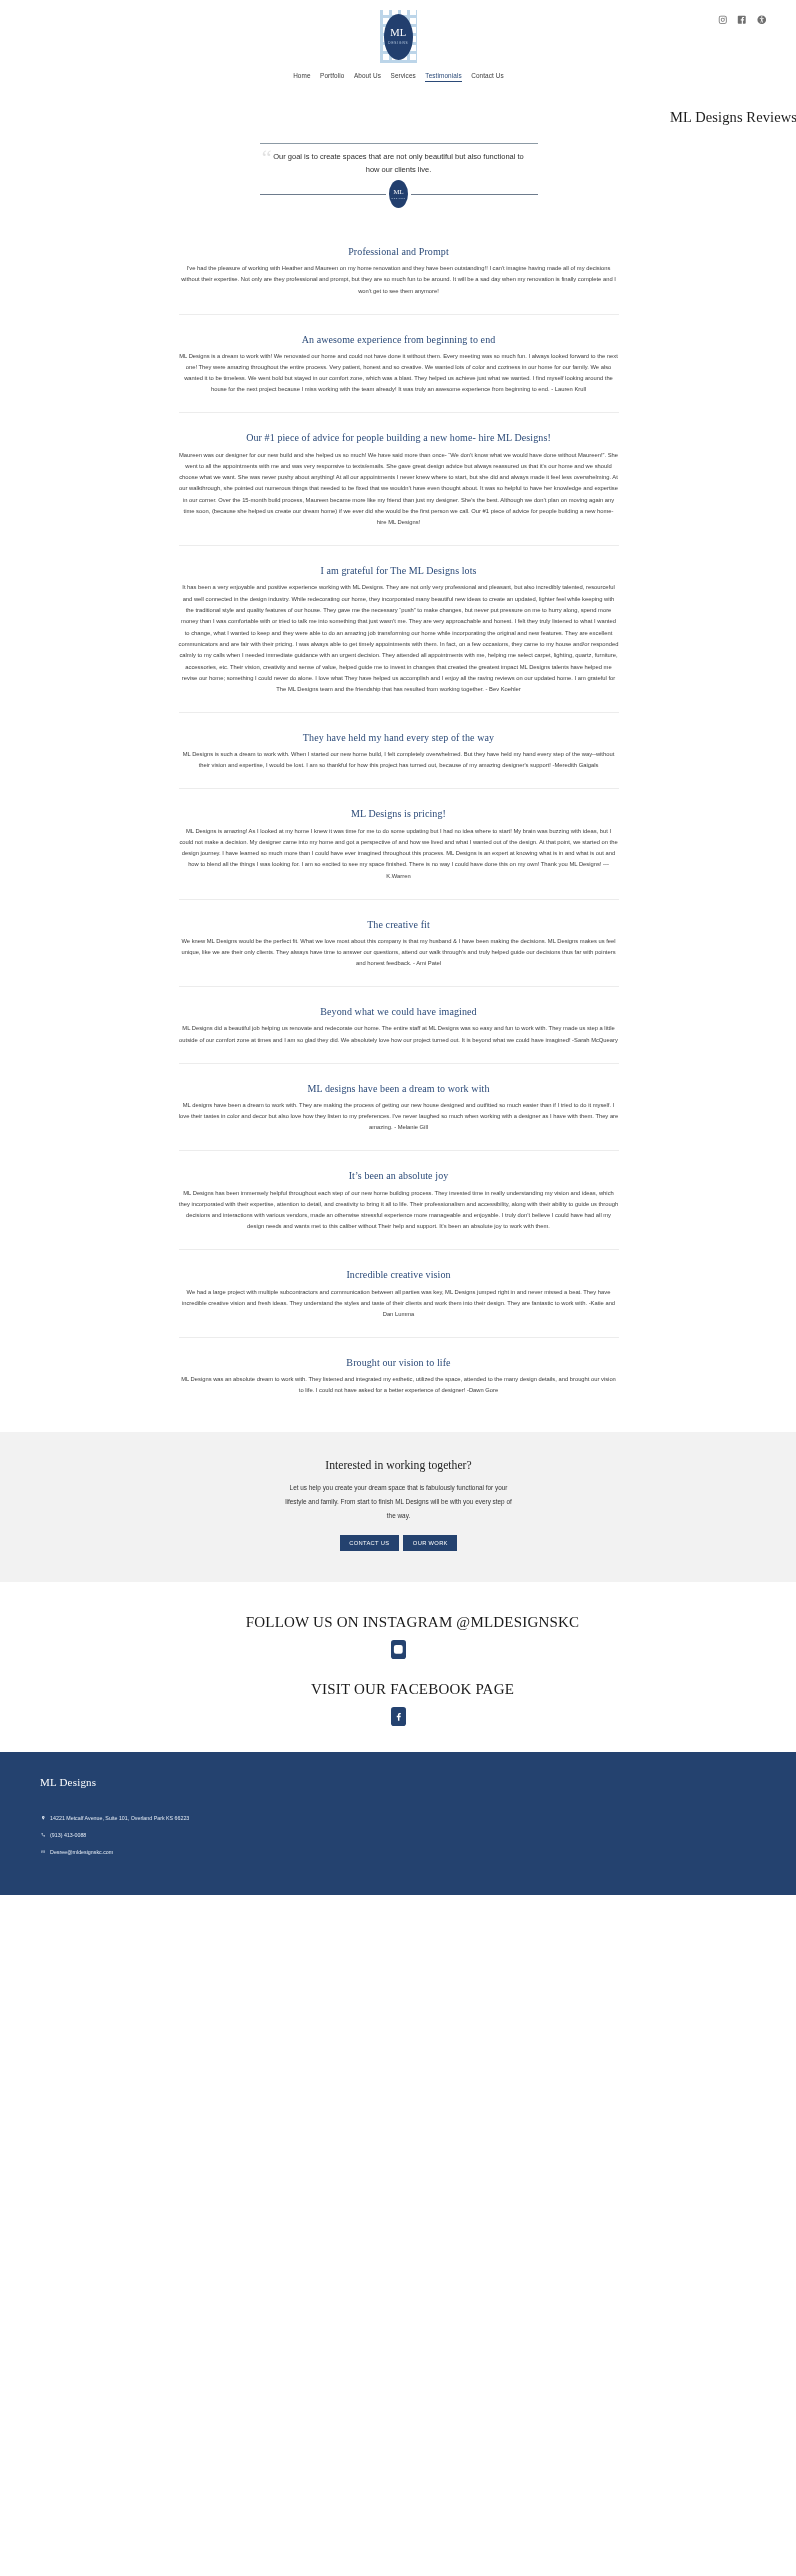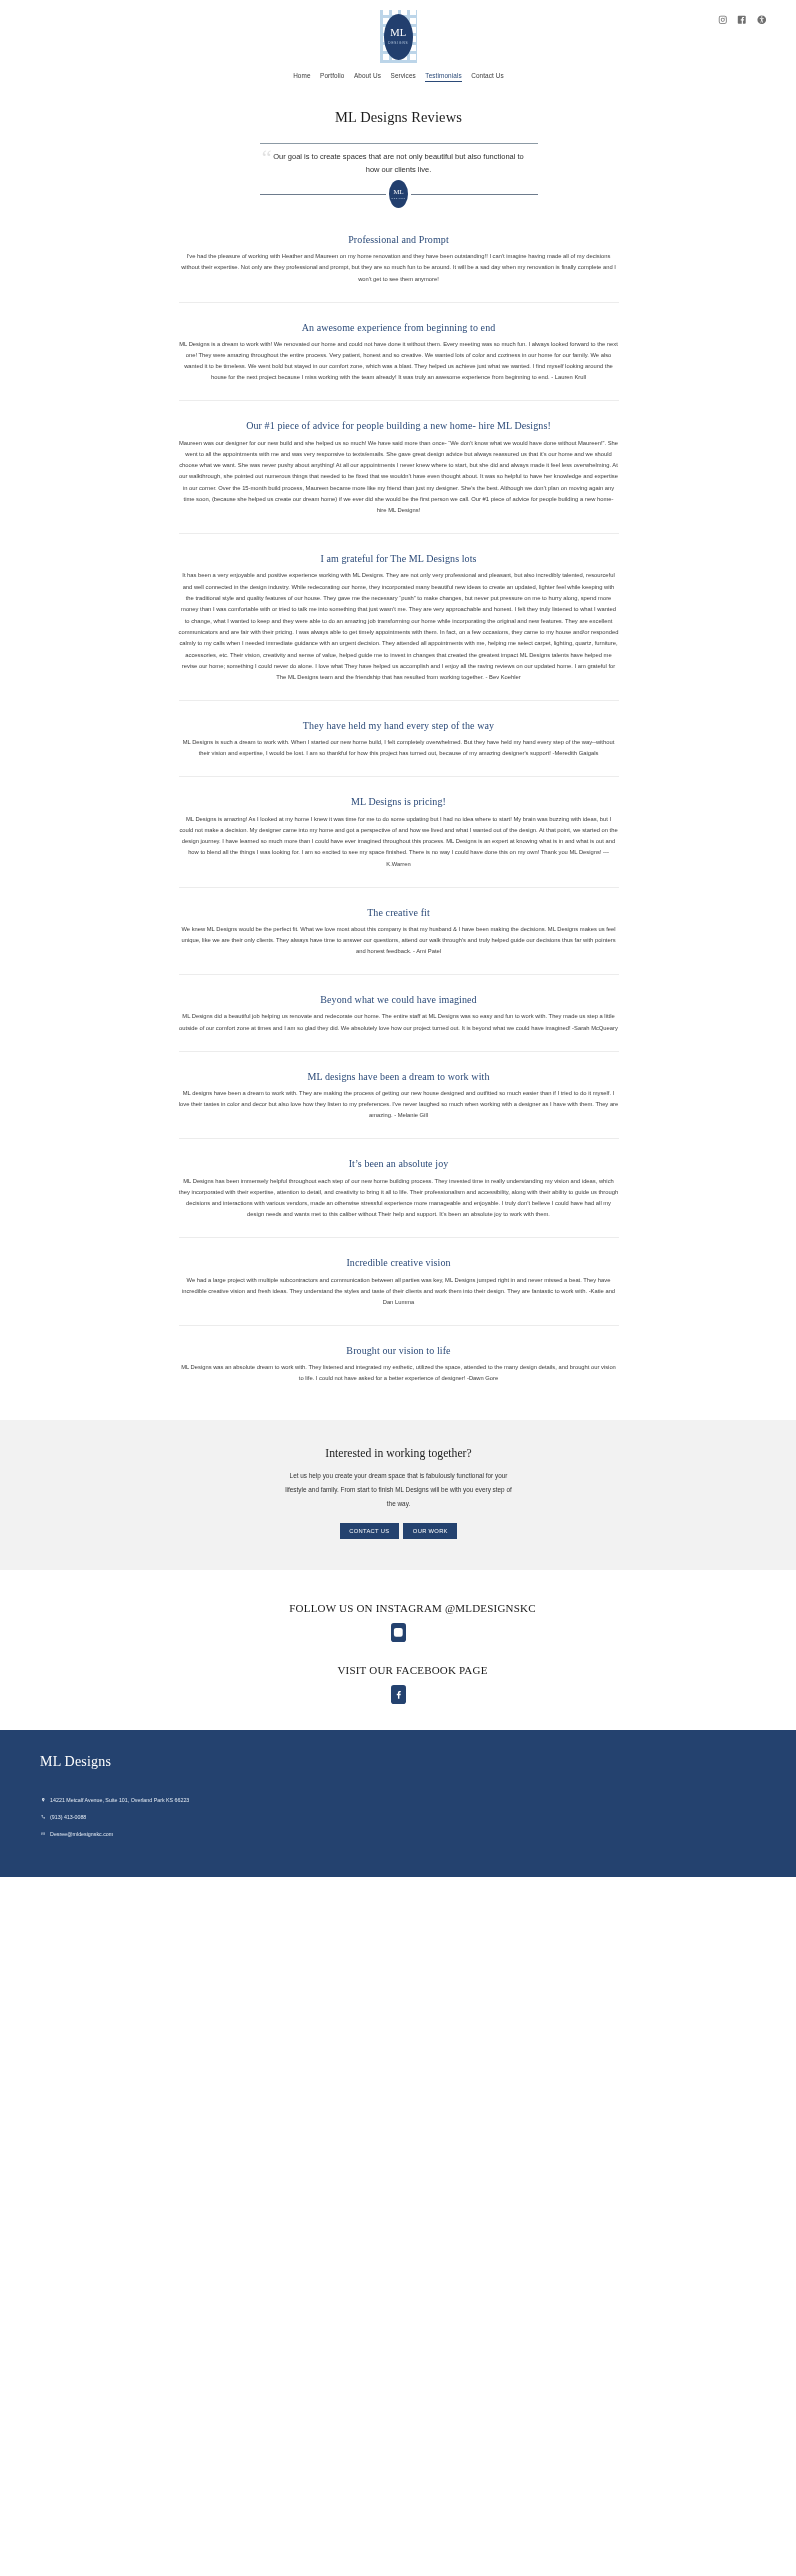--- a/index.html
+++ b/index.html
@@ -79,21 +79,21 @@
     letter-spacing: 0.1px;
   }
   .main-nav a.active {
     color: #2b4a78;
     border-bottom: 0.6px solid #2b4a78;
     padding-bottom: 1.1px;
   }
 
   
   .page-title {
-    text-align: center;
+    text-align: right;
     font-family: "Liberation Serif", serif;
     font-size: 14.5px;
     color: #1d1d1d;
     letter-spacing: 0.1px;
     margin: 24.5px 0 0;
     font-weight: normal;
   }
 
   
   .mission-block {
@@ -137,21 +137,21 @@
   }
   .divider-logo .badge .ml {
     font-family: "Liberation Serif", serif; font-size: 6.7px; line-height: 1;
   }
   .divider-logo .badge .designs { font-size: 2.2px; letter-spacing: 0.6px; margin-top: 1.7px; color: #bed0e4; }
 
   
   .testimonials { padding: 25.6px 0 0; }
   .testimonial {
     width: 440px;
-    margin: 0 auto;
+    margin: 12px auto;
     padding-bottom: 16.7px;
     border-bottom: 0.6px solid #ececec;
     margin-bottom: 19px;
   }
   .testimonial:last-child { border-bottom: none; }
   .testimonial h2 {
     font-family: "Liberation Serif", serif;
     font-weight: normal;
     font-size: 10px;
     color: #2b4a78;
@@ -203,21 +203,21 @@
 
   
   .social-callout {
     background: #fff;
     text-align: center;
     padding: 32px 0 25.6px;
   }
   .social-callout h3 {
     font-family: "Liberation Serif", serif;
     font-weight: normal;
-    font-size: 11px;
+    font-size: 15px;
     color: #1a1a1a;
     letter-spacing: 0.2px;
     padding-left: 28px;
   }
   .social-callout .big-icon {
     width: 15.6px; height: 19px;
     margin: 9px auto 0;
     background: #24426f;
     border-radius: 2.8px;
     display: flex; align-items: center; justify-content: center;
@@ -231,21 +231,21 @@
     color: #e7edf5;
     padding: 24.5px 40px 29px;
     display: flex;
   }
   .fcol-brand { width: 48%; }
   .fcol-nav { width: 26%; }
   .fcol-pol { width: 26%; }
   .site-footer h4 {
     font-family: "Liberation Serif", serif;
     font-weight: normal;
-    font-size: 14px;
+    font-size: 11px;
     color: #ffffff;
     margin-bottom: 27px;
     letter-spacing: 0.2px;
   }
   .contact-line {
     display: flex; align-items: flex-start;
     gap: 4.5px;
     font-size: 5.3px;
     color: #e4ebf4;
     margin-bottom: 9.5px;

